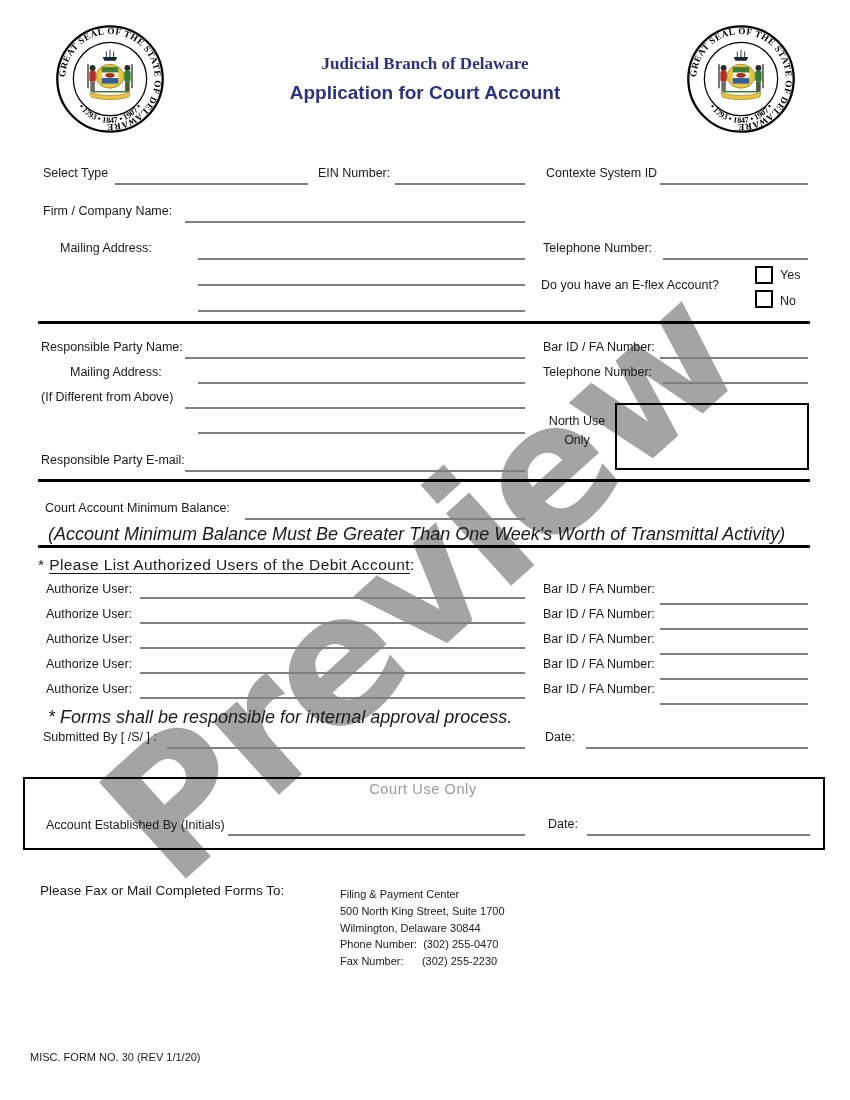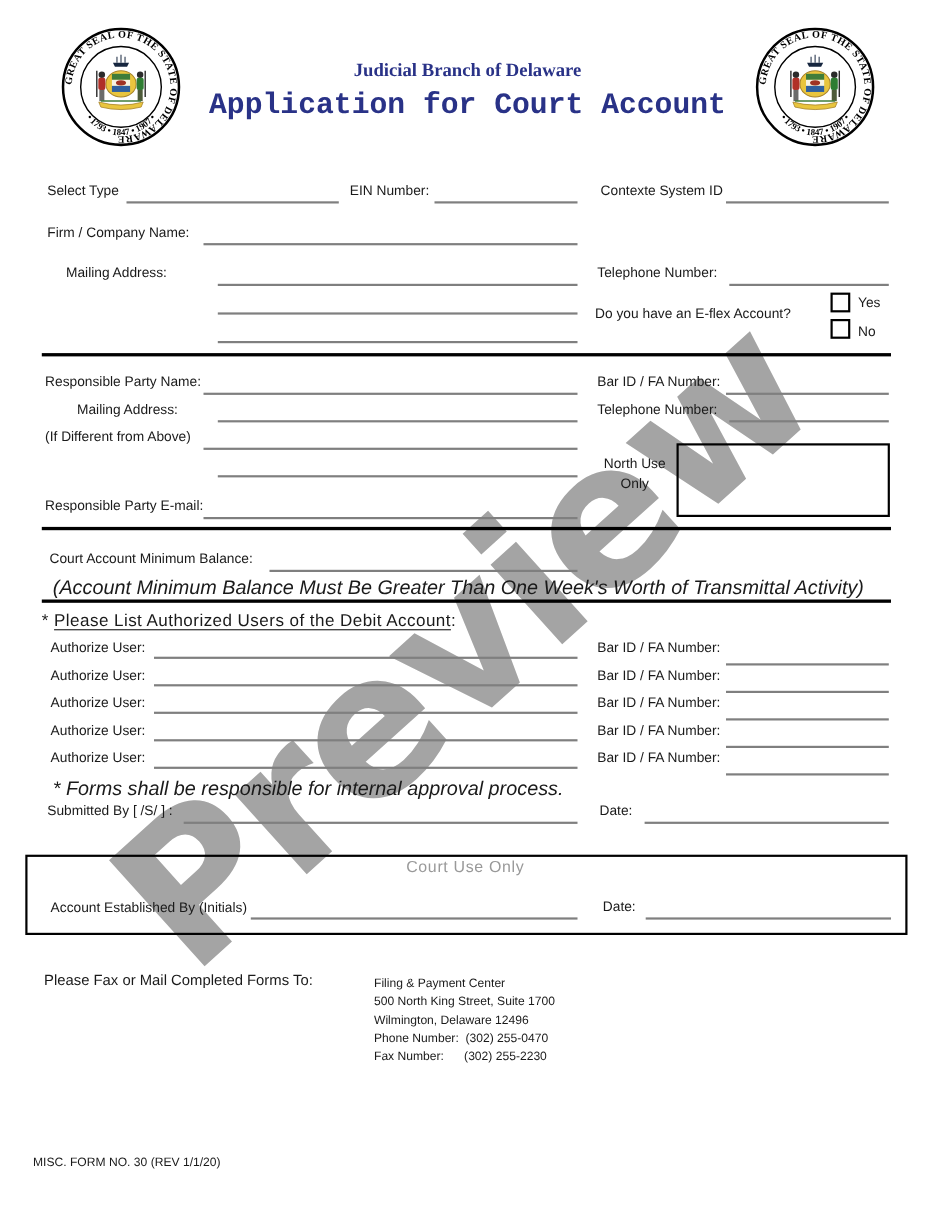--- a/index.html
+++ b/index.html
@@ -13,21 +13,21 @@
   .lbl{position:absolute;font-size:12.5px;line-height:15px;white-space:nowrap;}
   .lbl-lg{position:absolute;font-size:13.5px;line-height:16px;white-space:nowrap;}
   .uline{position:absolute;height:0;border-bottom:2px solid #7f7f7f;}
   .divider{position:absolute;left:38px;width:772px;height:3px;background:#000;}
   .cb{position:absolute;width:14px;height:14px;border:2px solid #000;background:#fff;}
   .note{position:absolute;font-size:18px;font-style:italic;white-space:nowrap;}
   .navy{color:#293287;}
   .title-org{position:absolute;left:175px;width:500px;top:54px;text-align:center;
         font-family:"Liberation Serif", serif;font-weight:bold;font-size:17px;}
   .title-main{position:absolute;left:125px;width:600px;top:82px;text-align:center;
-        font-family:Liberation Mono, monospace;font-weight:600;font-size:27px;}
+        font-family:Liberation Sans, sans-serif;font-weight:600;font-size:19px;}
   .seal{position:absolute;width:110px;height:110px;}
   .heading{position:absolute;left:38px;top:556px;font-size:15.5px;letter-spacing:0.4px;white-space:nowrap;}
   .heading .u{text-decoration:underline;text-underline-offset:3px;}
   .box{position:absolute;border:2px solid #000;background:transparent;}
   .courtuse-title{position:absolute;left:23px;width:800px;top:781px;text-align:center;
         color:#999999;font-size:14.5px;letter-spacing:0.6px;}
   .addr div{white-space:pre;font-size:11px;line-height:16.8px;}
 </style>
 </head>
 <body>
@@ -186,21 +186,21 @@
     <div class="courtuse-title">Court Use Only</div>
     <div class="lbl" style="left:46px;top:818px">Account Established By (Initials)</div>
     <div class="uline" style="left:228px;top:834px;width:297px"></div>
     <div class="lbl" style="left:548px;top:817px">Date:</div>
     <div class="uline" style="left:587px;top:834px;width:223px"></div>
 
     <div class="lbl-lg" style="left:40px;top:883px">Please Fax or Mail Completed Forms To:</div>
     <div class="addr" style="position:absolute;left:340px;top:886px">
       <div>Filing &amp; Payment Center</div>
       <div>500 North King Street, Suite 1700</div>
-      <div>Wilmington, Delaware 12496</div>
+      <div>Wilmington, Delaware 30844</div>
       <div>Phone Number:  (302) 255-0470</div>
       <div>Fax Number:      (302) 255-2230</div>
     </div>
 
     <div class="lbl" style="left:30px;top:1050px;font-size:11px">MISC. FORM NO. 30 (REV 1/1/20)</div>
 
   </div>
 </div>
 
 </body></html>

